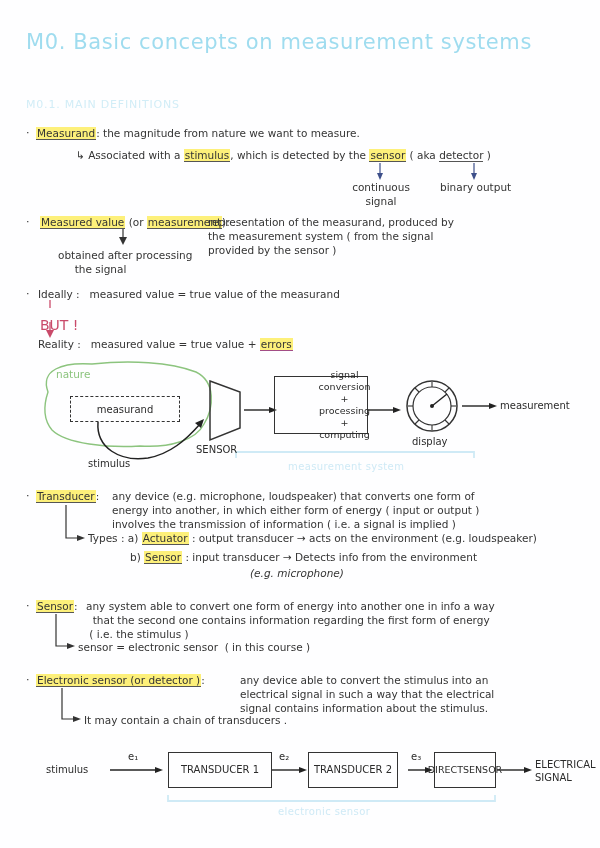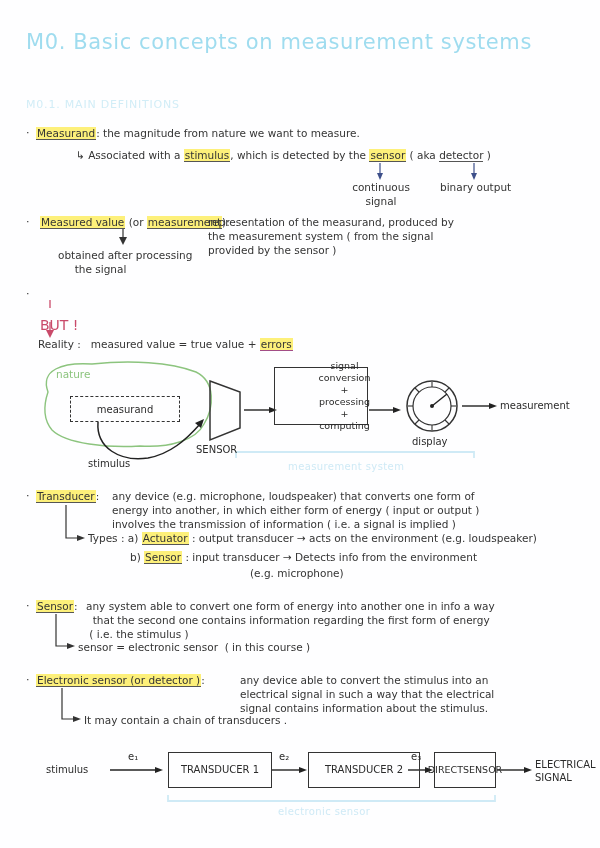--- a/index.html
+++ b/index.html
@@ -133,20 +133,24 @@
 <span>provided by the sensor )</span></div>
 
   <svg style="left:0; top:0;" width="600" height="848">
     <line x1="123" y1="229" x2="123" y2="240" stroke="#333" stroke-width="1.2"></line>
     <polygon points="123,245 119,237 127,237" fill="#333"></polygon>
   </svg>
   <div class="tx" style="left:58px; top:248px;"><span>obtained after processing</span>
      <span>the signal</span></div>
 
   <div class="bullet" style="left:26px; top:287px;">·</div>
+  <div class="tw" style="left:38px; top:287px;">
+    <span>Ideally :</span>
+    &nbsp;&nbsp;<span>measured value = true value of the measurand</span>
+  </div>
 
   <svg style="left:0; top:0;" width="600" height="848">
     <line x1="50" y1="300" x2="50" y2="308" stroke="#c94a6a" stroke-width="1.3"></line>
     <line x1="50" y1="322" x2="50" y2="333" stroke="#c94a6a" stroke-width="1.3"></line>
     <polygon points="50,338 46,330 54,330" fill="#c94a6a"></polygon>
   </svg>
   <div class="tx red" style="left:40px; top:308px; font-size:14px;margin-top:10px;">BUT !</div>
 
   <div class="tw" style="left:38px; top:337px;">
     <span>Reality :</span>
@@ -190,21 +194,21 @@
     <polygon points="497,406 489,403 489,409" fill="#222"></polygon>
 
     <path d="M 236 458 L 236 452 L 474 452 L 474 458" fill="none" stroke="#cfeaf6" stroke-width="1.8"></path>
   </svg>
 
   <div class="lbl-green" style="left:56px; top:368px;">nature</div>
   <div class="dashbox" style="left:70px; top:396px; width:110px; height:26px;">measurand</div>
   <div class="lbl" style="left:88px; top:458px;">stimulus</div>
   <div class="lbl" style="left:196px; top:444px;">SENSOR</div>
 
-  <div class="box" style="left:274px; top:367px; width:94px; height:58px; flex-direction:column;padding-left:47px;">
+  <div class="box" style="left:274px; top:376px; width:94px; height:58px; flex-direction:column;padding-left:47px;">
     <span>signal conversion +</span>
     <span>processing +</span>
     <span>computing</span>
   </div>
 
   <div class="lbl" style="left:412px; top:436px;">display</div>
   <div class="lbl" style="left:500px; top:400px;">measurement</div>
   <div class="lbl-blue" style="left:288px; top:461px;">measurement system</div>
 
   <div class="bullet" style="left:26px; top:489px;">·</div>
@@ -223,21 +227,21 @@
     <span>b)</span>
     <span class="hl">Sensor</span>
     <span>: input transducer → Detects info from the environment</span>
   </div>
   <div class="tw" style="left:88px; top:531px;">
     <span>Types :</span>
     <span>a)</span>
     <span class="hl">Actuator</span>
     <span>: output transducer → acts on the environment (e.g. loudspeaker)</span>
   </div>
-  <div class="tx" style="left:250px; top:566px;">(e.g. microphone)</div>
+  <div class="tx" style="left:250px; top:566px;font-style:italic;">(e.g. microphone)</div>
 
   <div class="bullet" style="left:26px; top:599px;">·</div>
   <div class="tw" style="left:36px; top:599px;">
     <span class="hl">Sensor</span><span>:</span>
   </div>
   <div class="tx" style="left:86px; top:599px;"><span>any system able to convert one form of energy into another one in info a way</span>
   <span>that the second one contains information regarding the first form of energy</span>
  <span>( i.e. the stimulus )</span></div>
 
   <svg style="left:0; top:0;" width="600" height="848">
@@ -269,21 +273,21 @@
     <polygon points="433,770 425,767 425,773" fill="#222"></polygon>
     <line x1="497" y1="770" x2="527" y2="770" stroke="#222" stroke-width="1.4"></line>
     <polygon points="532,770 524,767 524,773" fill="#222"></polygon>
     <path d="M 168 795 L 168 801 L 495 801 L 495 795" fill="none" stroke="#cfeaf6" stroke-width="1.8"></path>
   </svg>
 
   <div class="lbl" style="left:46px; top:764px;">stimulus</div>
   <div class="lbl" style="left:128px; top:751px; font-size:10px;">e₁</div>
   <div class="box" style="left:168px; top:752px; width:104px; height:36px; font-size:10px;">TRANSDUCER 1</div>
   <div class="lbl" style="left:279px; top:751px; font-size:10px;">e₂</div>
-  <div class="box" style="left:308px; top:752px; width:112px; height:36px; font-size:10px;">TRANSDUCER 2</div>
+  <div class="box" style="left:308px; top:752px; width:90px; height:36px; font-size:10px;">TRANSDUCER 2</div>
   <div class="lbl" style="left:411px; top:751px; font-size:10px;">e₃</div>
   <div class="box" style="left:434px; top:752px; width:62px; height:36px; font-size:9.5px;">
     <span>DIRECT</span>
     <span>SENSOR</span>
   </div>
   <div class="lbl" style="left:535px; top:758px; line-height:13px;">
     <span>ELECTRICAL</span><br>
     <span>SIGNAL</span>
   </div>
   <div class="lbl-blue" style="left:278px; top:806px;">electronic sensor</div>

